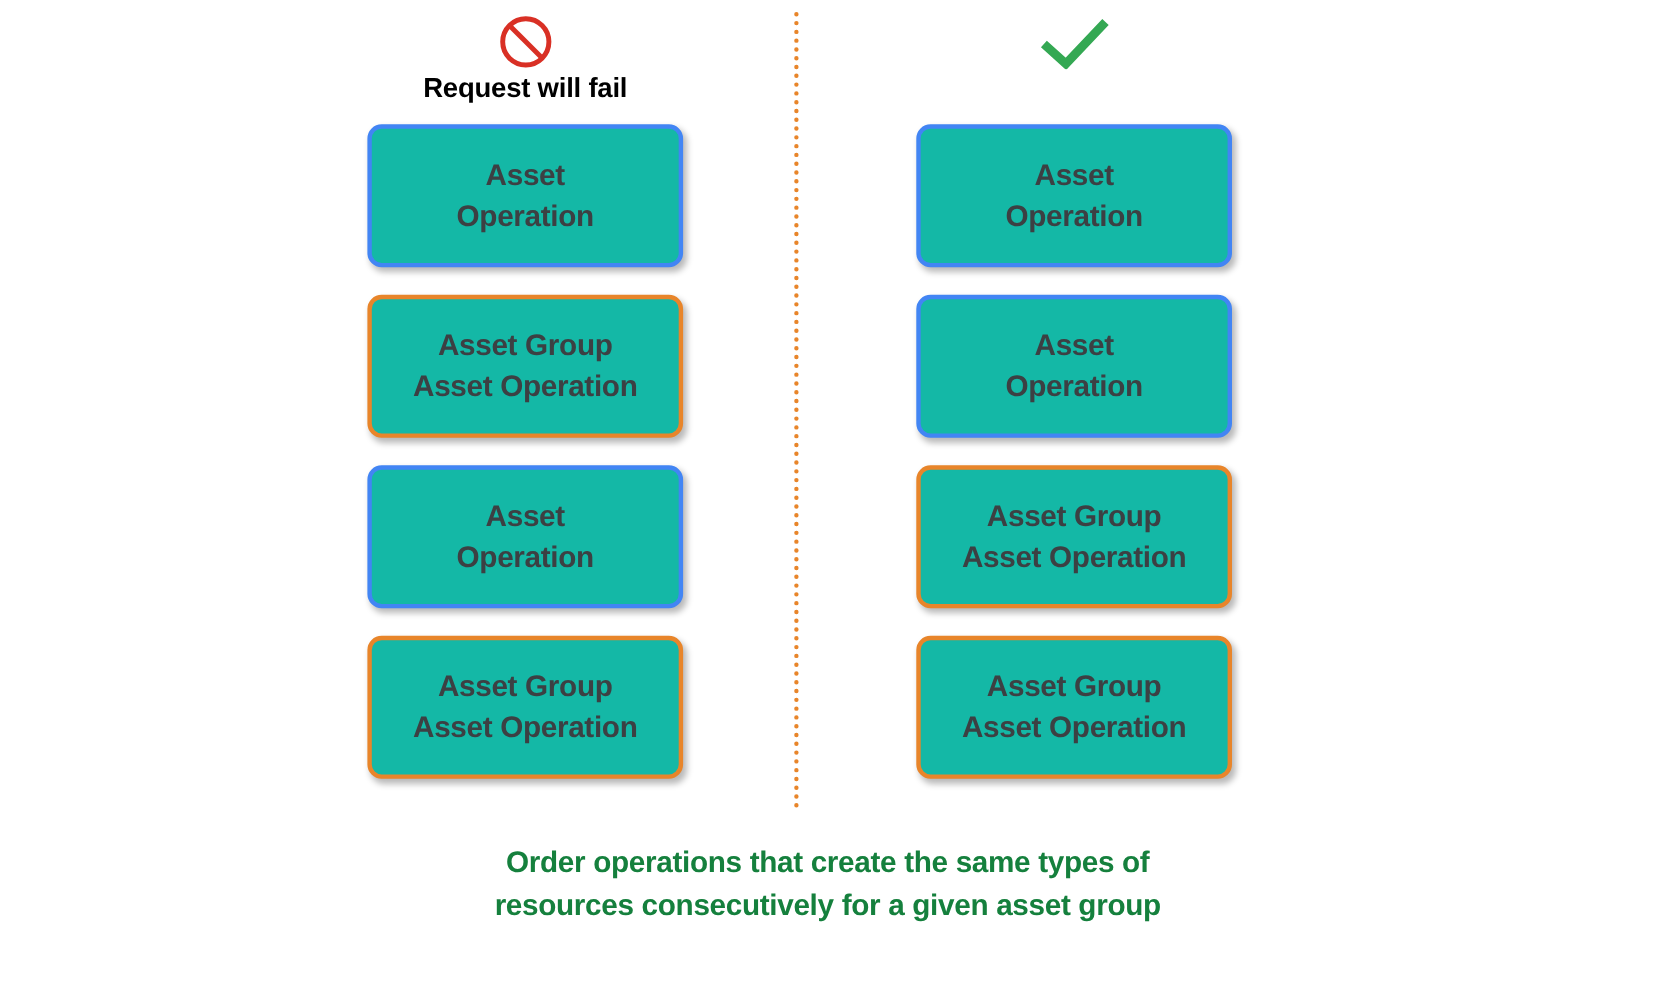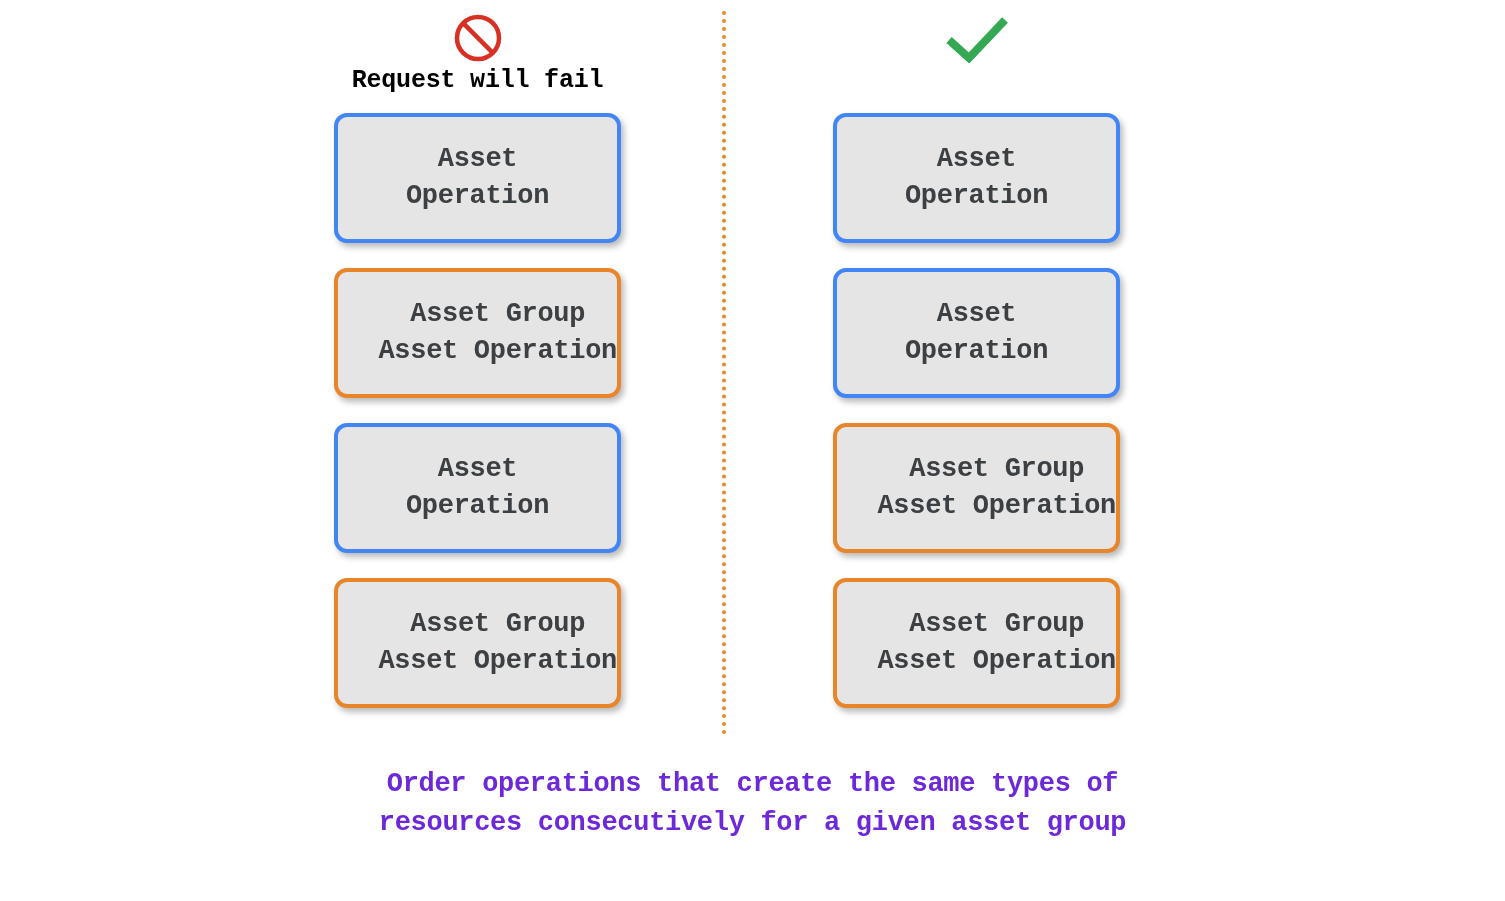--- a/index.html
+++ b/index.html
@@ -14,21 +14,20 @@
     overflow: hidden;
     font-family: "Liberation Sans", sans-serif;
     -webkit-font-smoothing: antialiased;
   }
 
   #canvas {
     position: absolute;
     left: 0; top: 0;
     width: 1295px;
     height: 901px;
-    font-family: Liberation Mono, monospace;
   }
 
   
   .divider {
     position: absolute;
     left: 722px;
     top: 11px;
     width: 0px;
     height: 724px;
     border-left: 4px dotted #E8852A;
@@ -70,52 +69,52 @@
   .card-stack {
     position: absolute;
     top: 113px;
     left: 2px;
   }
   .card {
     box-sizing: border-box;
     width: 287px;
     height: 130px;
     margin-bottom: 25px;
-    background: #e5e5e5;
+    background: #14b8a6;
     border-radius: 13px;
     border: 4px solid #4285F4;
     box-shadow: 3px 4px 6px rgba(0,0,0,0.28);
     display: flex;
     align-items: center;
     justify-content: center;
     text-align: center;
   }
   .card.blue   { border-color: #4285F4; }
-  .card.orange { border-color: #E8852A; justify-content: flex-end; }
+  .card.orange { border-color: #E8852A; }
 
   .card-text {
     font-size: 27px;
     font-weight: bold;
     line-height: 37px;
     color: #3C4043;
     letter-spacing: -0.3px;
     white-space: pre-line;
   }
 
   
   .caption {
     position: absolute;
     left: 0;
     top: 765px;
     width: 1505px;
     text-align: center;
     font-size: 27px;
     font-weight: bold;
     line-height: 39px;
-    color: #6d28d9;
+    color: #15803d;
     letter-spacing: -0.3px;
     white-space: pre-line;
   }
 </style>
 </head>
 <body>
 
 <div id="canvas">
 
   <div class="divider"></div>

